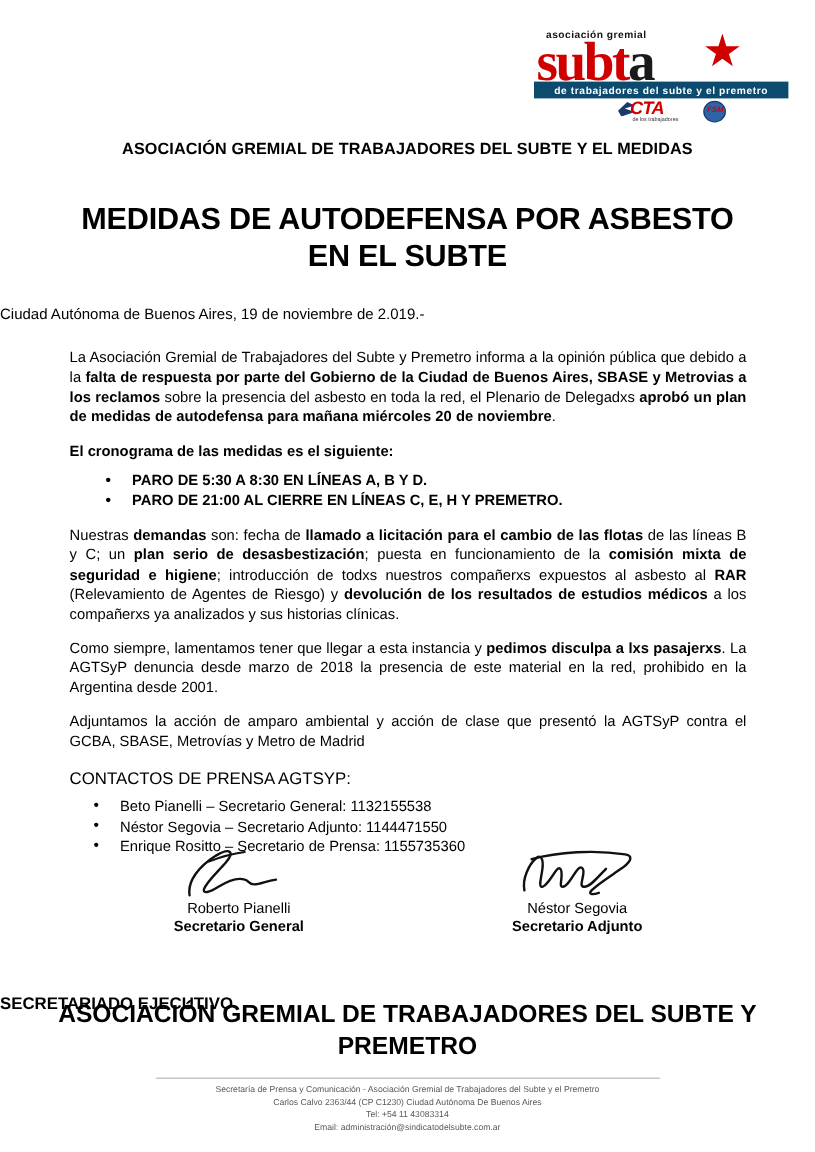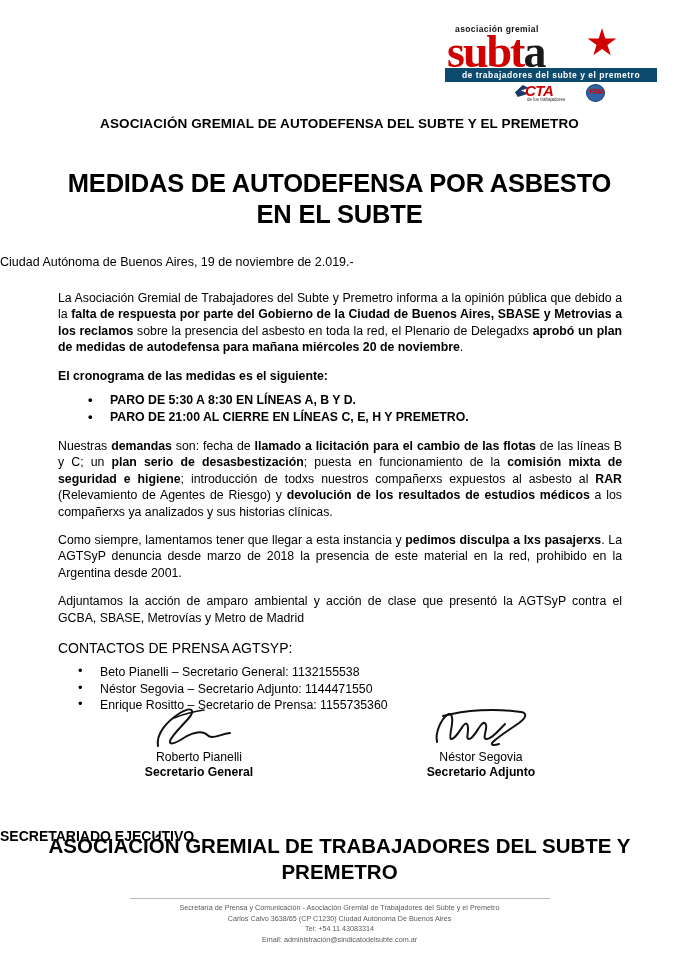--- a/index.html
+++ b/index.html
@@ -333,21 +333,21 @@
         <div class="cta-text">CTA</div>
         <div class="cta-sub">de los trabajadores</div>
       </div>
       <div class="fsm-badge">
         <div class="globe"></div>
         <div class="fsm-text">FSM</div>
       </div>
     </div>
   </div>
 
-  <div class="org-heading">ASOCIACIÓN GREMIAL DE AUTODEFENSA DEL SUBTE Y EL PREMETRO</div>
+  <div class="org-heading">ASOCIACIÓN GREMIAL DE TRABAJADORES DEL SUBTE Y EL MEDIDAS</div>
 
   <div class="main-title">
     <div>MEDIDAS DE AUTODEFENSA POR ASBESTO</div>
     <div>EN EL SUBTE</div>
   </div>
 
   <div class="dateline">Ciudad Autónoma de Buenos Aires, 19 de noviembre de 2.019.-</div>
 
   <div class="body-wrap">
 
@@ -405,18 +405,18 @@
   <div class="exec-line">SECRETARIADO EJECUTIVO</div>
 
   <div class="closing-org">
     <div>ASOCIACIÓN GREMIAL DE TRABAJADORES DEL SUBTE Y</div>
     <div>PREMETRO</div>
   </div>
 
   <div class="footer-rule"></div>
   <div class="footer">
     <div>Secretaría de Prensa y Comunicación - Asociación Gremial de Trabajadores del Subte y el Premetro</div>
-    <div>Carlos Calvo 3638/65 (CP C1230) Ciudad Autónoma De Buenos Aires</div>
+    <div>Carlos Calvo 2363/44 (CP C1230) Ciudad Autónoma De Buenos Aires</div>
     <div>Tel: +54 11 43083314</div>
     <div>Email: administración@sindicatodelsubte.com.ar</div>
   </div>
 
 </div>
 
 </body></html>

